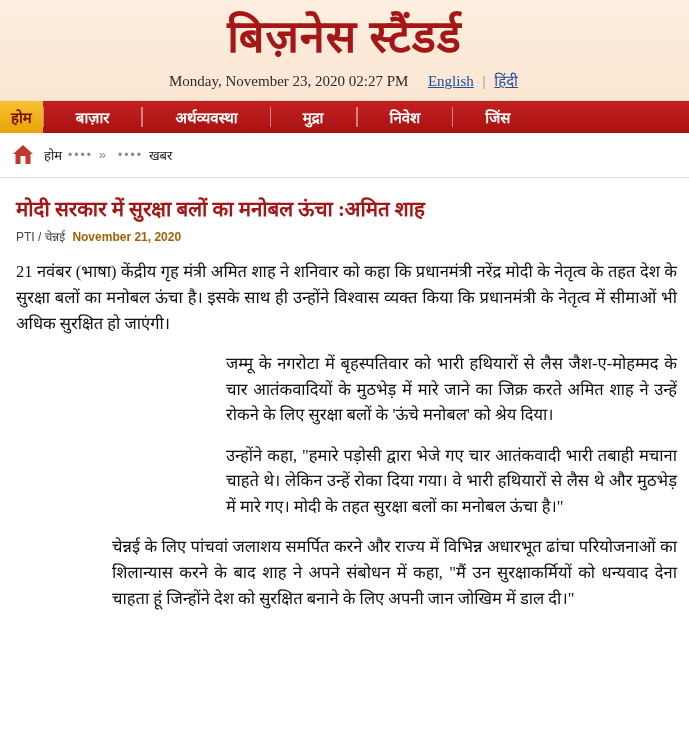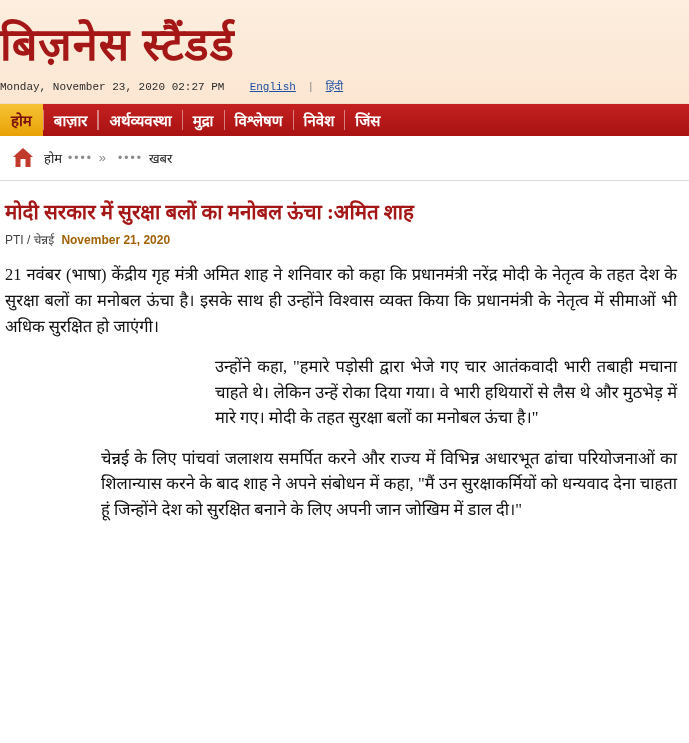--- a/index.html
+++ b/index.html
@@ -14,35 +14,36 @@
     font-family: "Liberation Serif", "DejaVu Serif", serif;
     color: #1a1a1a;
     overflow: hidden;
     position: relative;
   }
 
   
   .masthead {
     background: #fdf0e2;
     background: linear-gradient(#fdeedf, #fbe6d2);
-    padding: 18px 0 6px 0;
+    text-align: center;
+    padding: 10px 0 6px 0;
     border-bottom: 1px solid #f0dcc4;
   }
   .logo {
     font-family: "Liberation Serif", "DejaVu Serif", serif;
     font-size: 45px;
     font-weight: bold;
     color: #a51616;
     letter-spacing: 1px;
     line-height: 1.15;
     margin: 2px 0 6px 0;
   }
   .meta-line {
-    font-family: Liberation Mono, monospace;
-    font-size: 11px;
+    font-family: Liberation Serif, serif;
+    font-size: 15px;
     color: #333333;
     padding-bottom: 4px;
   }
   .meta-line .date {
     color: #2b2b2b;
   }
   .meta-line a {
     color: #1d4fa3;
     text-decoration: underline;
     margin: 0 2px;
@@ -61,21 +62,21 @@
     align-items: stretch;
     font-family: "Liberation Sans", sans-serif;
     overflow: hidden;
   }
   .mainnav .navitem {
     color: #ffffff;
     font-size: 15px;
     font-weight: bold;
     display: flex;
     align-items: center;
-    padding: 0 10px;
+    padding: 0 32px;
     white-space: nowrap;
     cursor: pointer;
   }
   .mainnav .navitem.active {
     background: #f3b41c;
     background: linear-gradient(#f6c233, #e8a206);
     color: #7a1010;
     padding: 0 11px;
   }
   .mainnav .divider {
@@ -113,21 +114,21 @@
     margin: 0 6px;
     font-size: 12px;
   }
   .crumb-arrow {
     color: #8b8b8b;
     margin-right: 6px;
   }
 
   
   .article {
-    padding: 12px 12px 0 5px;
+    padding: 12px 12px 0 16px;
   }
   .headline {
     color: #a51616;
     font-family: "Liberation Serif", "DejaVu Serif", serif;
     font-size: 20.5px;
     font-weight: bold;
     line-height: 1.3;
     margin: 6px 0 6px 0;
   }
   .byline {
@@ -170,21 +171,20 @@
 <div class="mainnav">
   <div class="navitem active">होम</div>
   <div class="divider"></div>
   <div class="navitem">बाज़ार</div>
   <div class="divider"></div>
   <div class="divider"></div>
   <div class="navitem">अर्थव्यवस्था</div>
   <div class="divider"></div>
   <div class="navitem">मुद्रा</div>
   <div class="divider"></div>
-  <div class="navitem">विश्लेषण</div>
   <div class="divider"></div>
   <div class="navitem">निवेश</div>
   <div class="divider"></div>
   <div class="navitem">जिंस</div>
 </div>
 
 <div class="breadcrumb">
   <span class="home-icon">
     <svg width="22" height="21" viewBox="0 0 22 21" xmlns="http://www.w3.org/2000/svg">
       <path d="M11 1 L21 10 L18.5 10 L18.5 20 L3.5 20 L3.5 10 L1 10 Z" fill="#c0392b"></path>
@@ -199,16 +199,17 @@
 </div>
 
 <div class="article">
   <h1 class="headline">मोदी सरकार में सुरक्षा बलों का मनोबल ऊंचा :अमित शाह</h1>
   <div class="byline">
     <span class="agency">PTI / चेन्नई</span>
     <span class="pubdate">November 21, 2020</span>
   </div>
   <div class="body-text">
     <p>21 नवंबर (भाषा) केंद्रीय गृह मंत्री अमित शाह ने शनिवार को कहा कि प्रधानमंत्री नरेंद्र मोदी के नेतृत्व के तहत देश के सुरक्षा बलों का मनोबल ऊंचा है। इसके साथ ही उन्होंने विश्वास व्यक्त किया कि प्रधानमंत्री के नेतृत्व में सीमाओं भी अधिक सुरक्षित हो जाएंगी।</p>
+    <p class="indented">जम्मू के नगरोटा में बृहस्पतिवार को भारी हथियारों से लैस जैश-ए-मोहम्मद के चार आतंकवादियों के मुठभेड़ में मारे जाने का जिक्र करते अमित शाह ने उन्हें रोकने के लिए सुरक्षा बलों के 'ऊंचे मनोबल' को श्रेय दिया।</p>
     <p class="indented">उन्होंने कहा, "हमारे पड़ोसी द्वारा भेजे गए चार आतंकवादी भारी तबाही मचाना चाहते थे। लेकिन उन्हें रोका दिया गया। वे भारी हथियारों से लैस थे और मुठभेड़ में मारे गए। मोदी के तहत सुरक्षा बलों का मनोबल ऊंचा है।"</p>
     <p class="halfindent">चेन्नई के लिए पांचवां जलाशय समर्पित करने और राज्य में विभिन्न अधारभूत ढांचा परियोजनाओं का शिलान्यास करने के बाद शाह ने अपने संबोधन में कहा, "मैं उन सुरक्षाकर्मियों को धन्यवाद देना चाहता हूं जिन्होंने देश को सुरक्षित बनाने के लिए अपनी जान जोखिम में डाल दी।"</p>
   </div>
 </div>
 
 </body></html>

